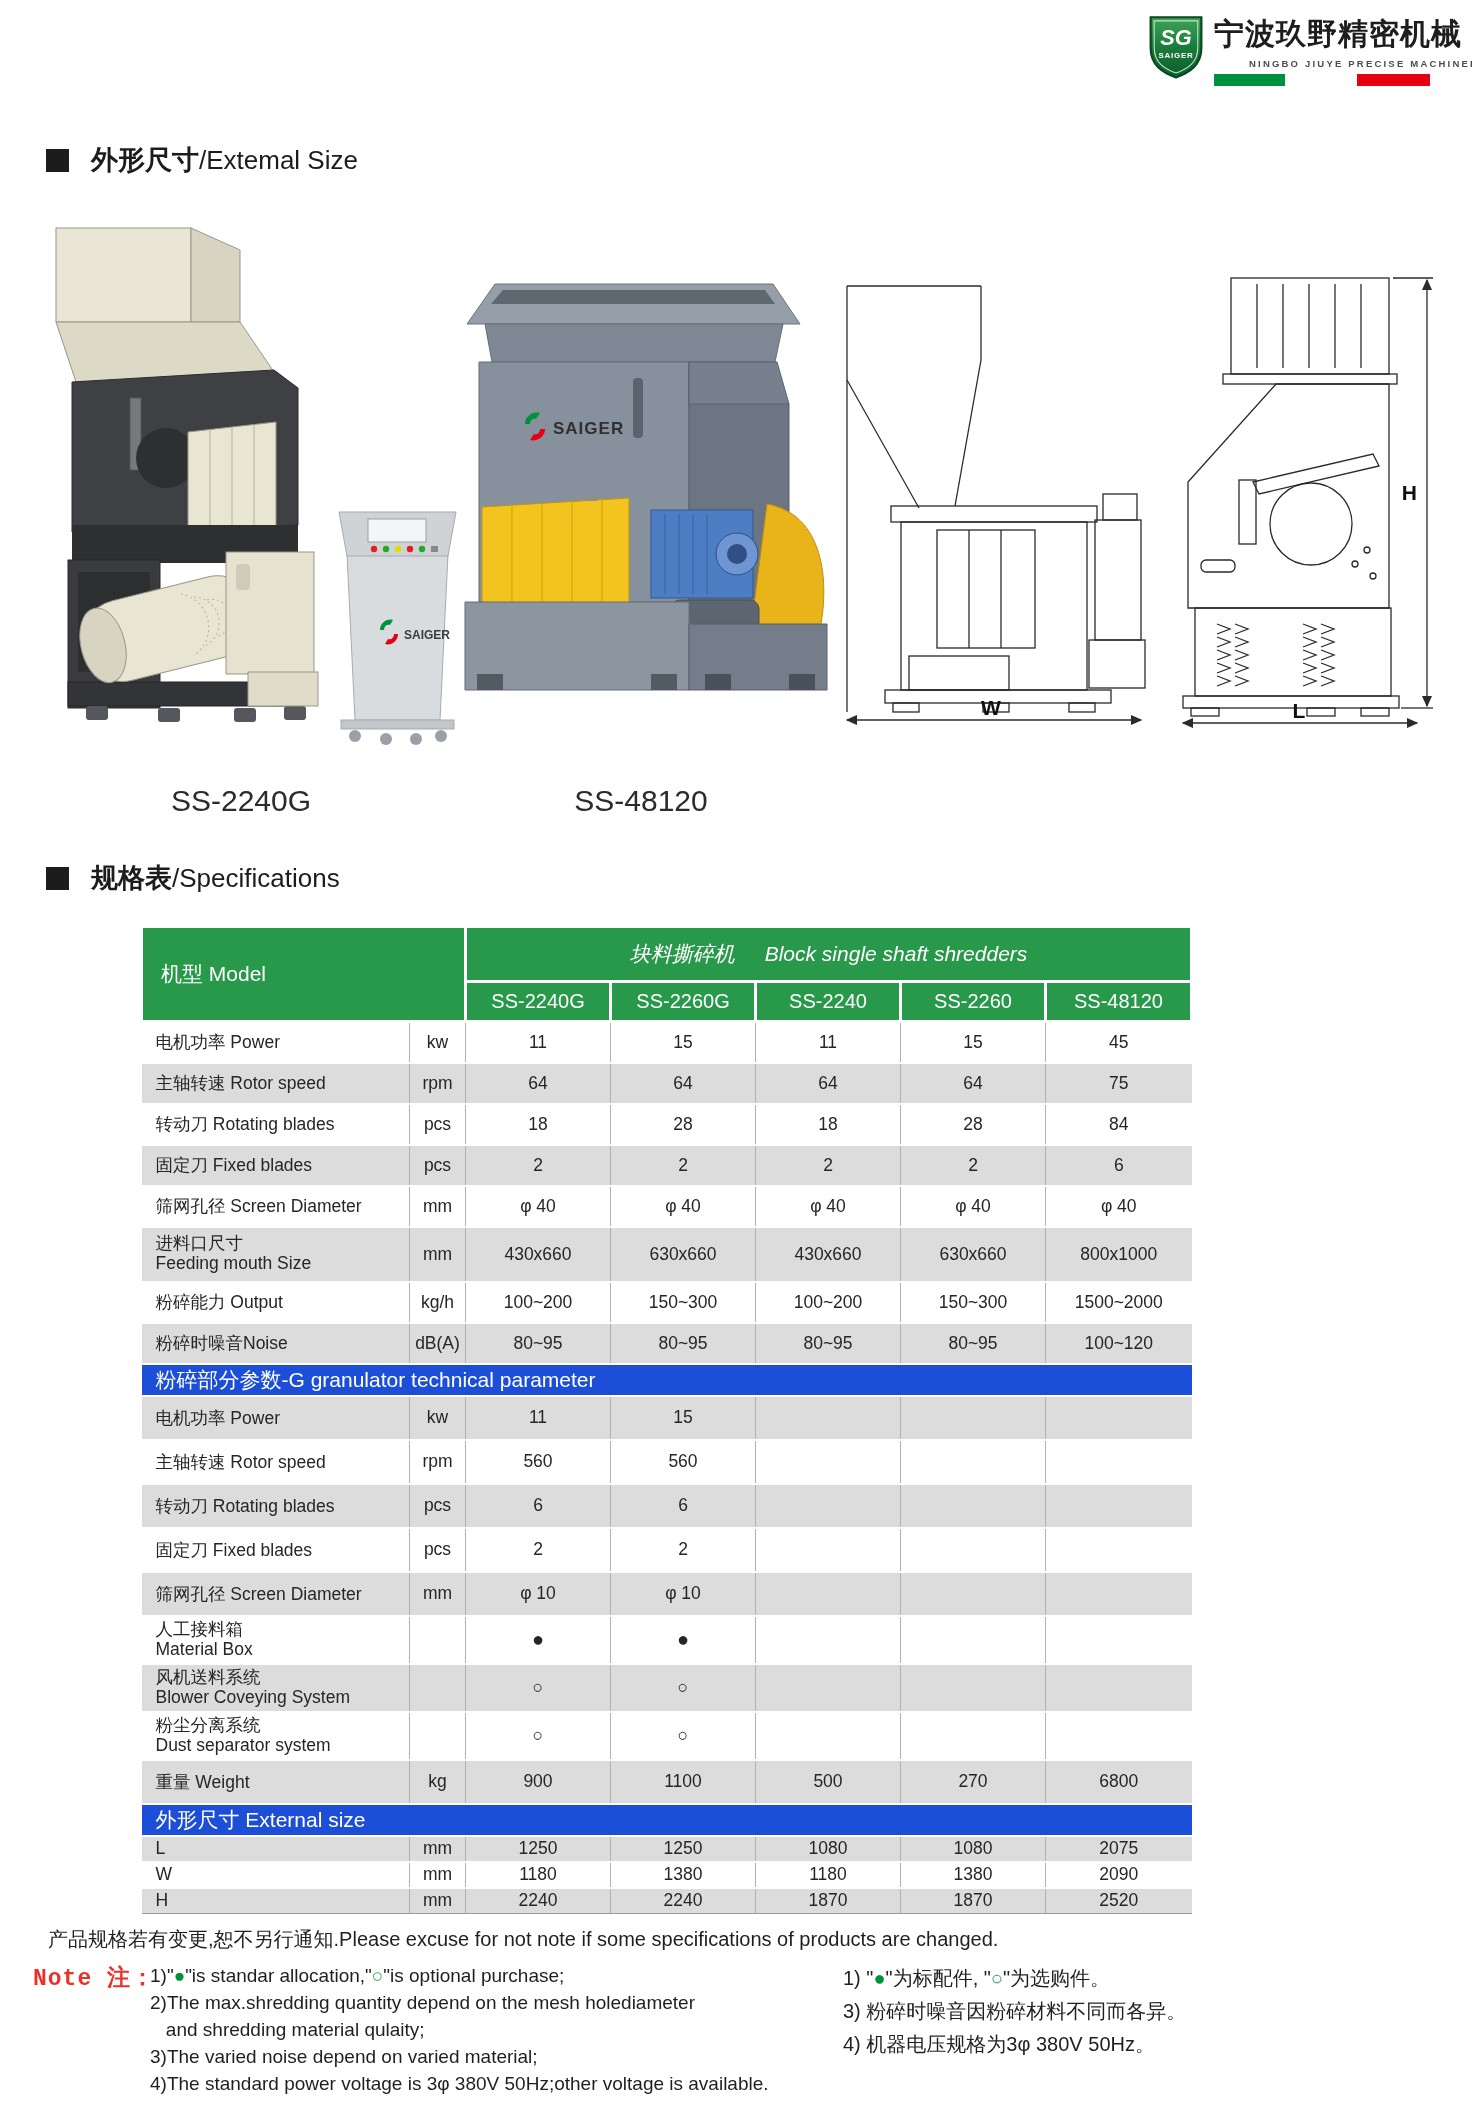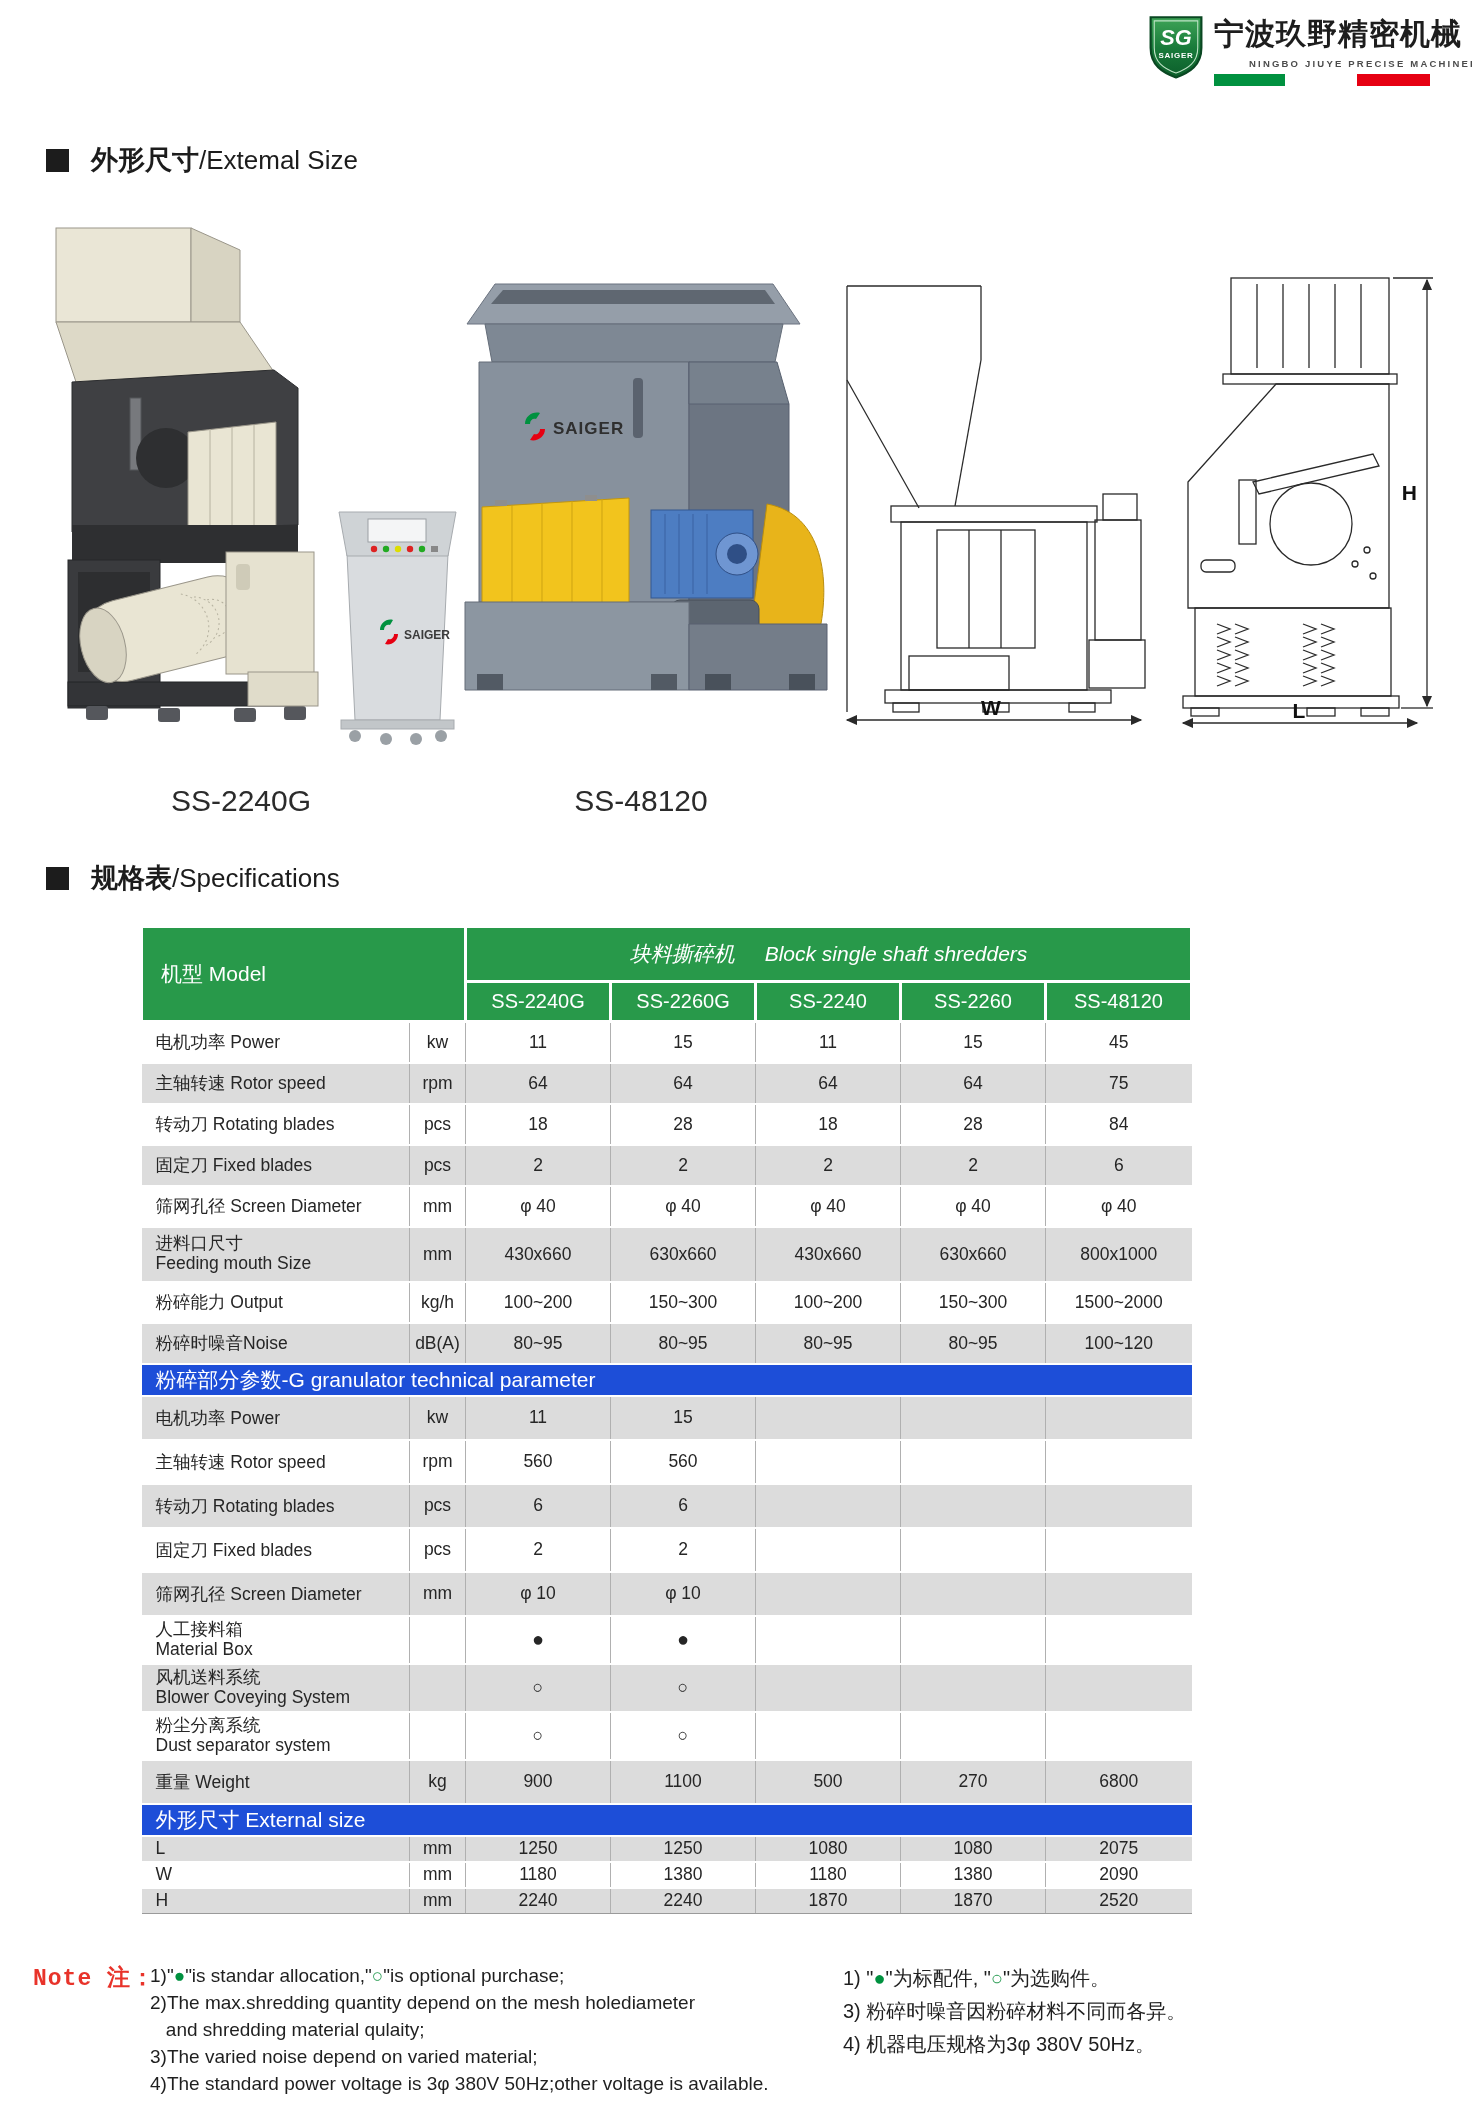--- a/index.html
+++ b/index.html
@@ -508,20 +508,21 @@
             <td class="val">2240</td>
             <td class="val">2240</td>
             <td class="val">1870</td>
             <td class="val">1870</td>
             <td class="val">2520</td>
           </tr>
         </tbody>
     </table>
   </div>
 
+  <div class="footer-note">产品规格若有变更,恕不另行通知.Please excuse for not note if some specifications of products are changed.</div>
   <div class="note-label">Note 注：</div>
   <div class="notes-en" id="notes-en"><div>1)"<span class="gdot">●</span>"is standar allocation,"<span class="gcirc">○</span>"is optional purchase;</div><div>2)The max.shredding quantity depend on the mesh holediameter
    and shredding material qulaity;</div><div>3)The varied noise depend on varied material;</div><div>4)The standard power voltage is 3φ 380V 50Hz;other voltage is available.</div></div>
   <div class="notes-cn" id="notes-cn">
       <div>1) "<span class="gdot">●</span>"为标配件, "<span class="gcirc">○</span>"为选购件。</div>
       <div>3) 粉碎时噪音因粉碎材料不同而各异。</div>
       <div>4) 机器电压规格为3φ 380V 50Hz。</div>
     </div>
 
 </div>

